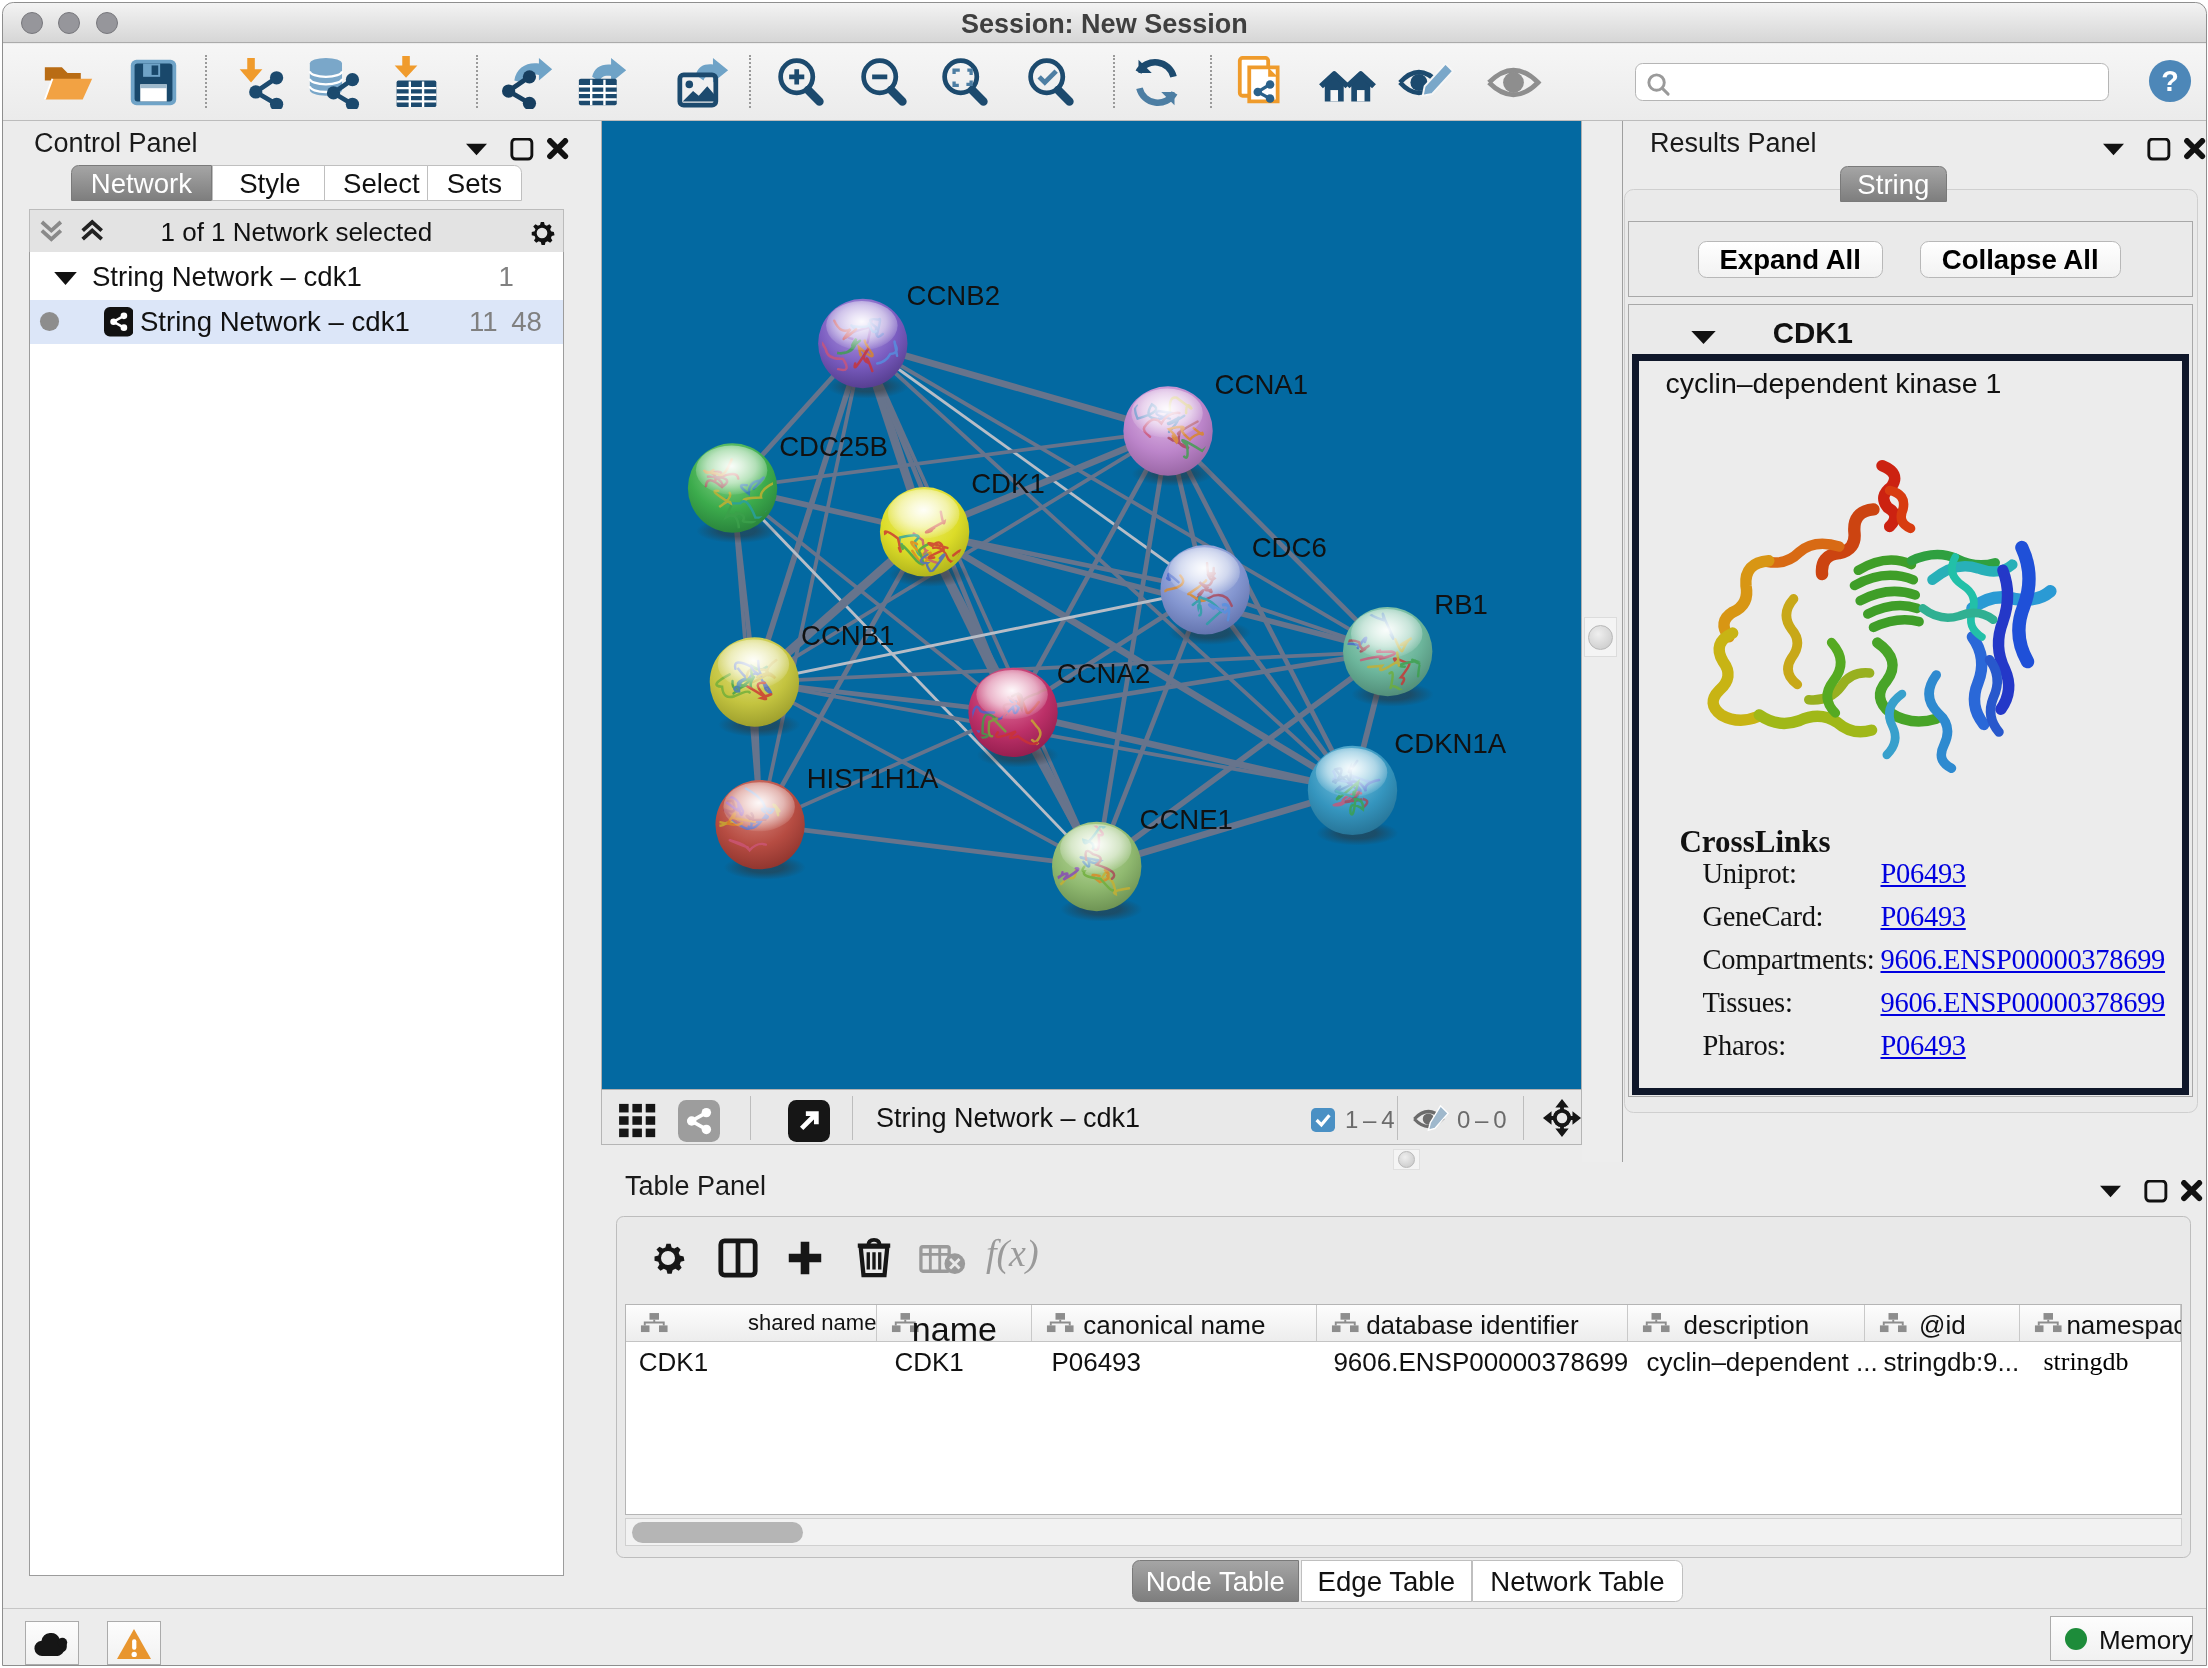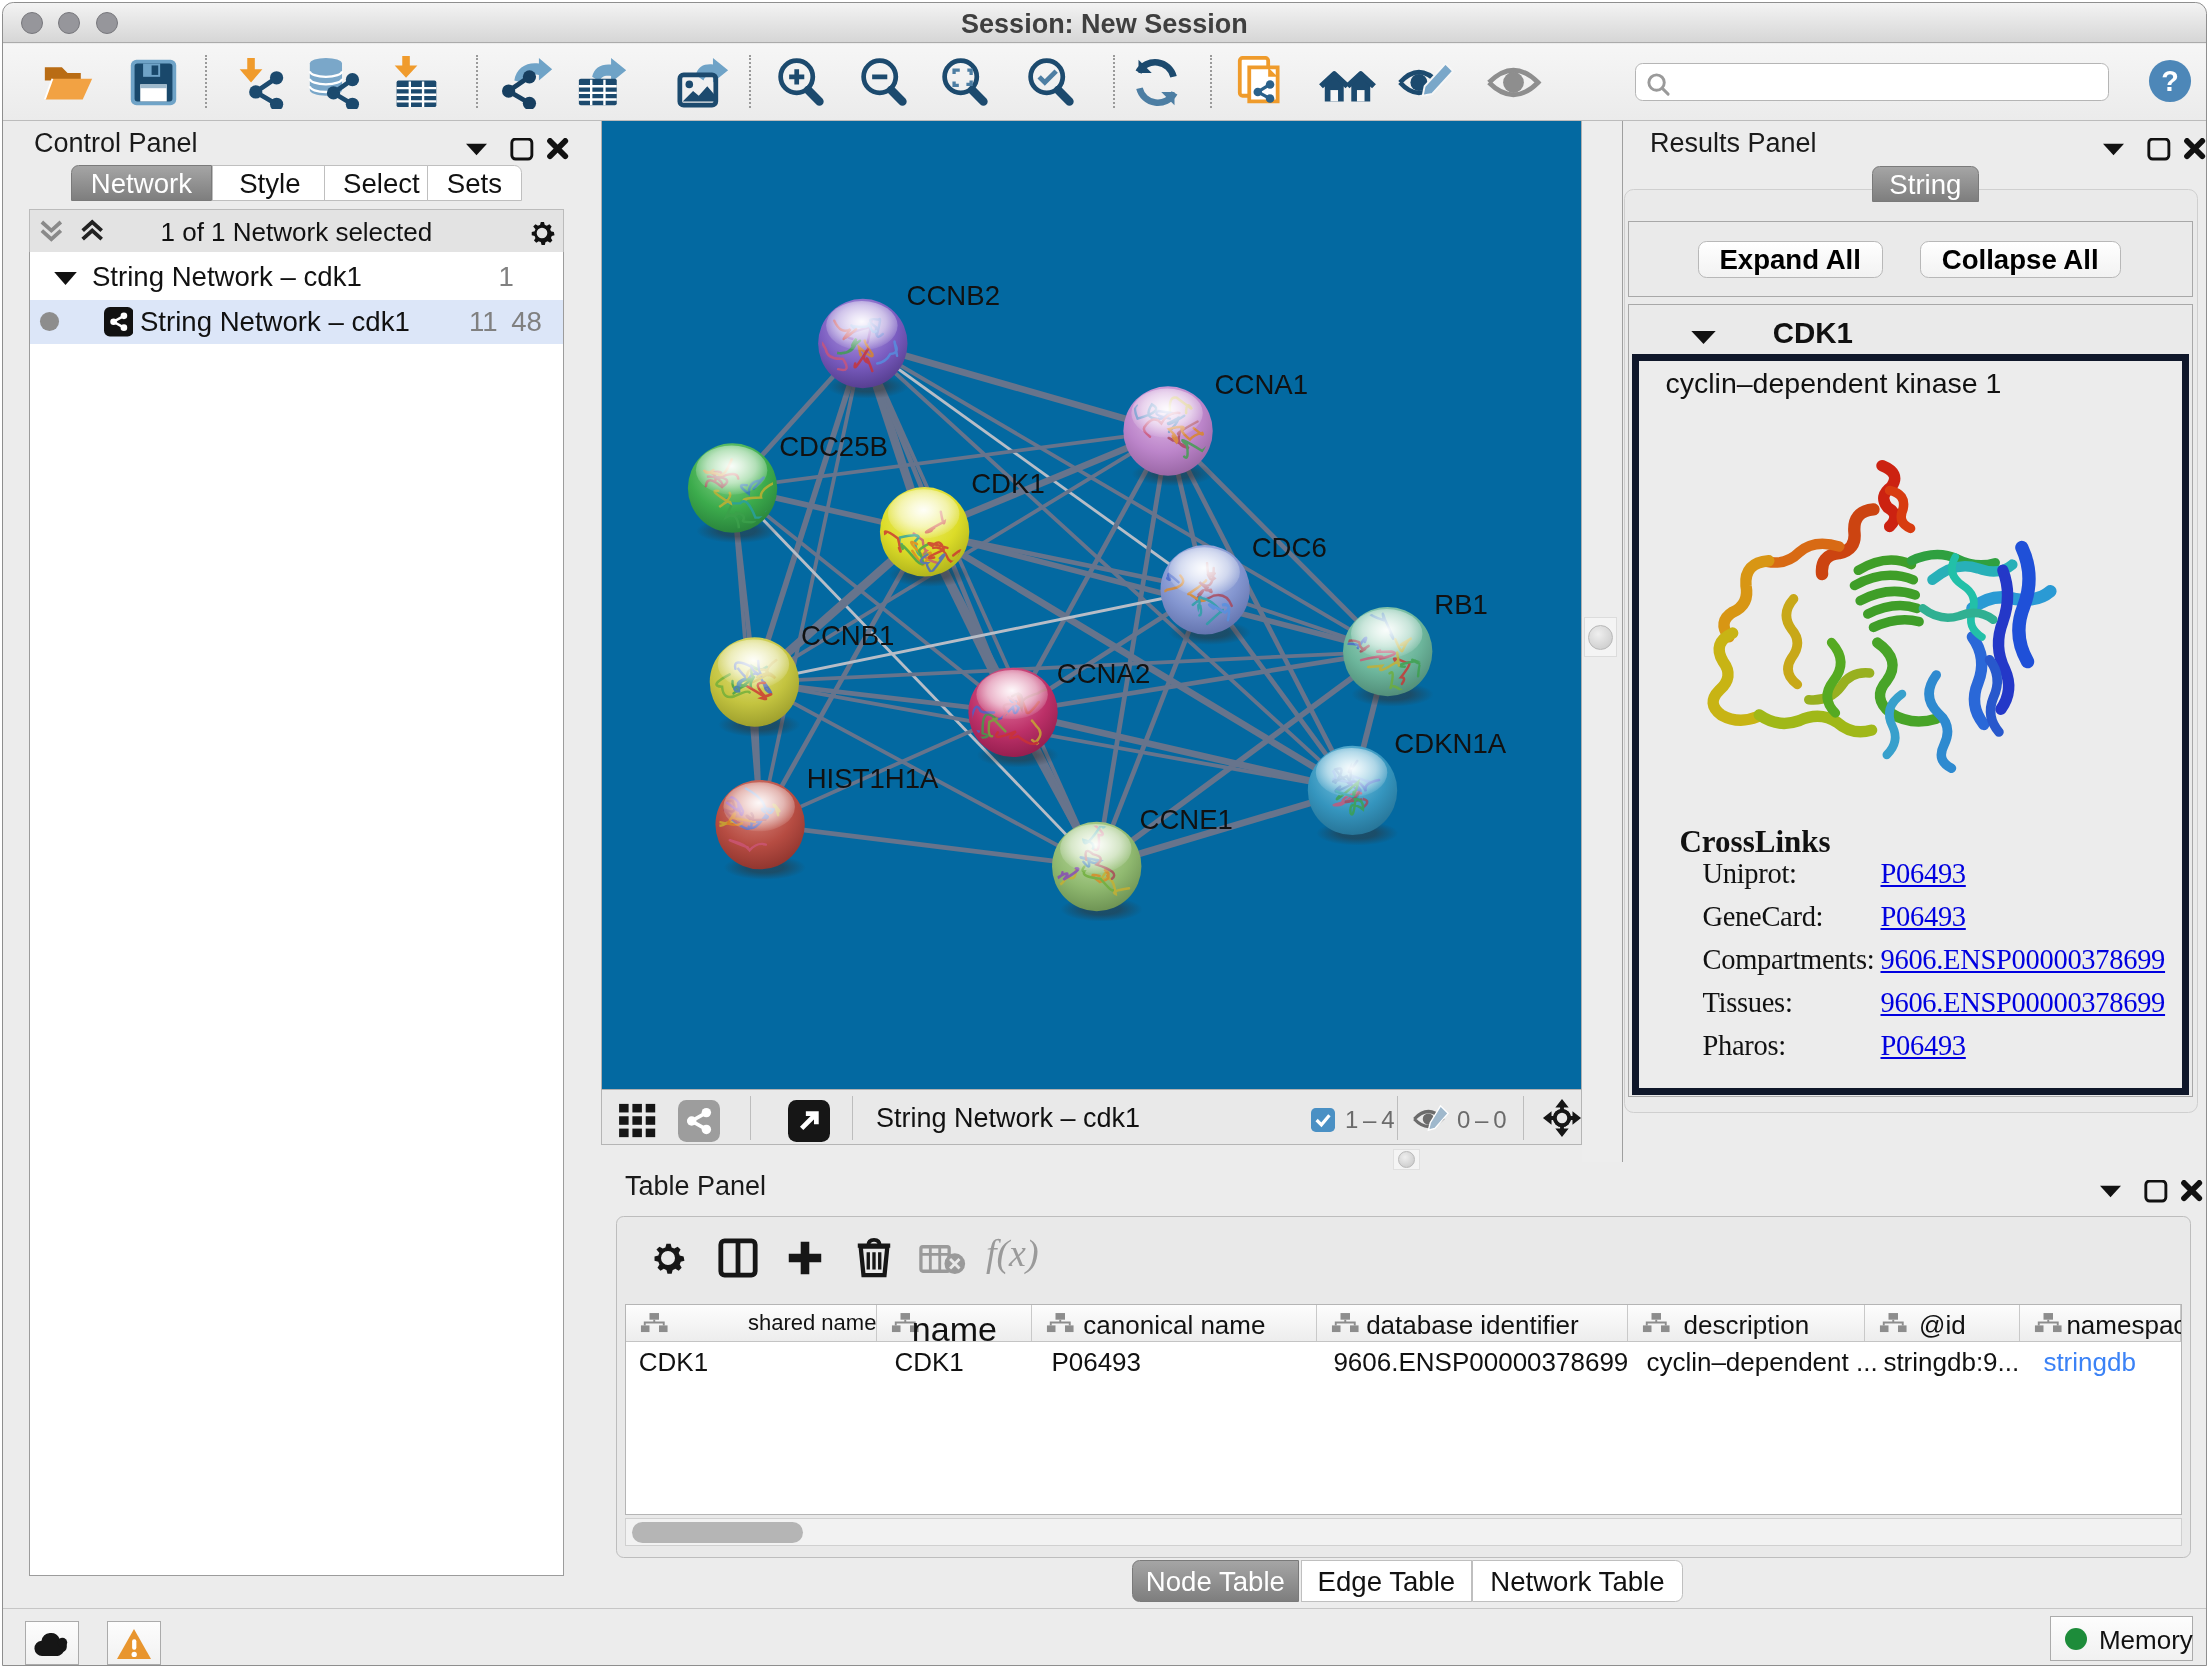--- a/index.html
+++ b/index.html
@@ -632,21 +632,21 @@
     </div>
     <div class="abs" style="left:40px;top:0;width:586px;height:1041px;background:#ececec;border-left:1px solid #9f9f9f;">
       <div class="ptitle abs" style="left:27px;top:7.6px;">Results Panel</div>
       <svg class="abs" style="left:480px;top:17px;" width="105" height="23" viewBox="0 0 110 24">
         <path d="M0 6 l11 12 11 -12 z" fill="#111"></path>
         <rect x="48" y="1" width="21" height="21" rx="4" fill="none" stroke="#111" stroke-width="3"></rect>
         <path d="M88 3 l16 16 M104 3 l-16 16" stroke="#111" stroke-width="6" stroke-linecap="round"></path>
       </svg>
 
       <div class="abs" style="left:1px;top:68px;width:574px;height:924px;background:#eaeaea;border:1px solid #cfcfcf;border-radius:9.5px;"></div>
-      <div class="tab tabsel" style="left:249px;top:45px;width:107px;height:36px;border-radius:7.6px 7.6px 0 0;">String</div>
+      <div class="tab tabsel" style="left:217px;top:45px;width:107px;height:36px;border-radius:7.6px 7.6px 0 0;">String</div>
 
       <div class="abs" style="left:4.8px;top:100px;width:565px;height:76px;background:#eaeaea;border:1px solid #a8a8a8;font-weight:bold;">
         <div class="abs" style="left:69px;top:19px;width:185px;height:37px;background:linear-gradient(#ffffff,#f2f2f2);border:1px solid #b8b8b8;border-radius:8.6px;text-align:center;font-size:27.6px;line-height:35px;">Expand All</div>
         <div class="abs" style="left:291px;top:19px;width:201px;height:37px;background:linear-gradient(#ffffff,#f2f2f2);border:1px solid #b8b8b8;border-radius:8.6px;text-align:center;font-size:27.6px;line-height:35px;">Collapse All</div>
       </div>
 
       <div class="abs" style="left:4.8px;top:183px;width:565px;height:793px;background:#eaeaea;border:1px solid #a8a8a8;">
         <svg class="abs" style="left:61px;top:25px;" width="27" height="15" viewBox="0 0 28 16">
             <path d="M1 1 l13 14 13-14 z" fill="#111"></path>
           </svg>
@@ -810,21 +810,21 @@
             <div style="position:absolute;left:46px;top:4.8px;font-size:26px;color:#111;">namespac</div>
           </div>
         </div>
       <div id="trow" class="abs" style="left:9.5px;top:125px;width:1555px;height:39px;background:#fff;">
           <div style="position:absolute;left:12.4px;top:4.8px;font-size:26px;color:#111;">CDK1</div>
           <div style="position:absolute;left:268px;top:4.8px;font-size:26px;color:#111;">CDK1</div>
           <div style="position:absolute;left:425px;top:4.8px;font-size:26px;color:#111;">P06493</div>
           <div style="position:absolute;left:707px;top:4.8px;font-size:26px;color:#111;">9606.ENSP00000378699</div>
           <div style="position:absolute;left:1020px;top:4.8px;font-size:26px;color:#111;">cyclin–dependent ...</div>
           <div style="position:absolute;left:1257px;top:4.8px;font-size:26px;color:#111;">stringdb:9...</div>
-          <div style="position:absolute;left:1417px;top:4.8px;font-size:26px;color:#3b82f6;">stringdb</div>
+          <div style="position:absolute;left:1417px;top:4.8px;font-size:26px;color:#000000;font-family:Liberation Serif, serif;">stringdb</div>
         </div>
 
       <div class="abs" style="left:8.6px;top:301px;width:1557px;height:28.5px;background:#f2f2f2;border:1px solid #d0d0d0;">
         <div class="abs" style="left:5.7px;top:2.9px;width:171px;height:21px;background:#b5b5b5;border-radius:10.5px;"></div>
       </div>
     </div>
 
     <div class="tab tabsel" style="left:552px;top:411px;width:167px;height:42px;line-height:42px;border-radius:7.6px 0 0 7.6px;">Node Table</div>
     <div class="tab" style="left:721px;top:411px;width:171px;height:42px;line-height:42px;">Edge Table</div>
     <div class="tab" style="left:892px;top:411px;width:211px;height:42px;line-height:42px;border-radius:0 7.6px 7.6px 0;">Network Table</div>

